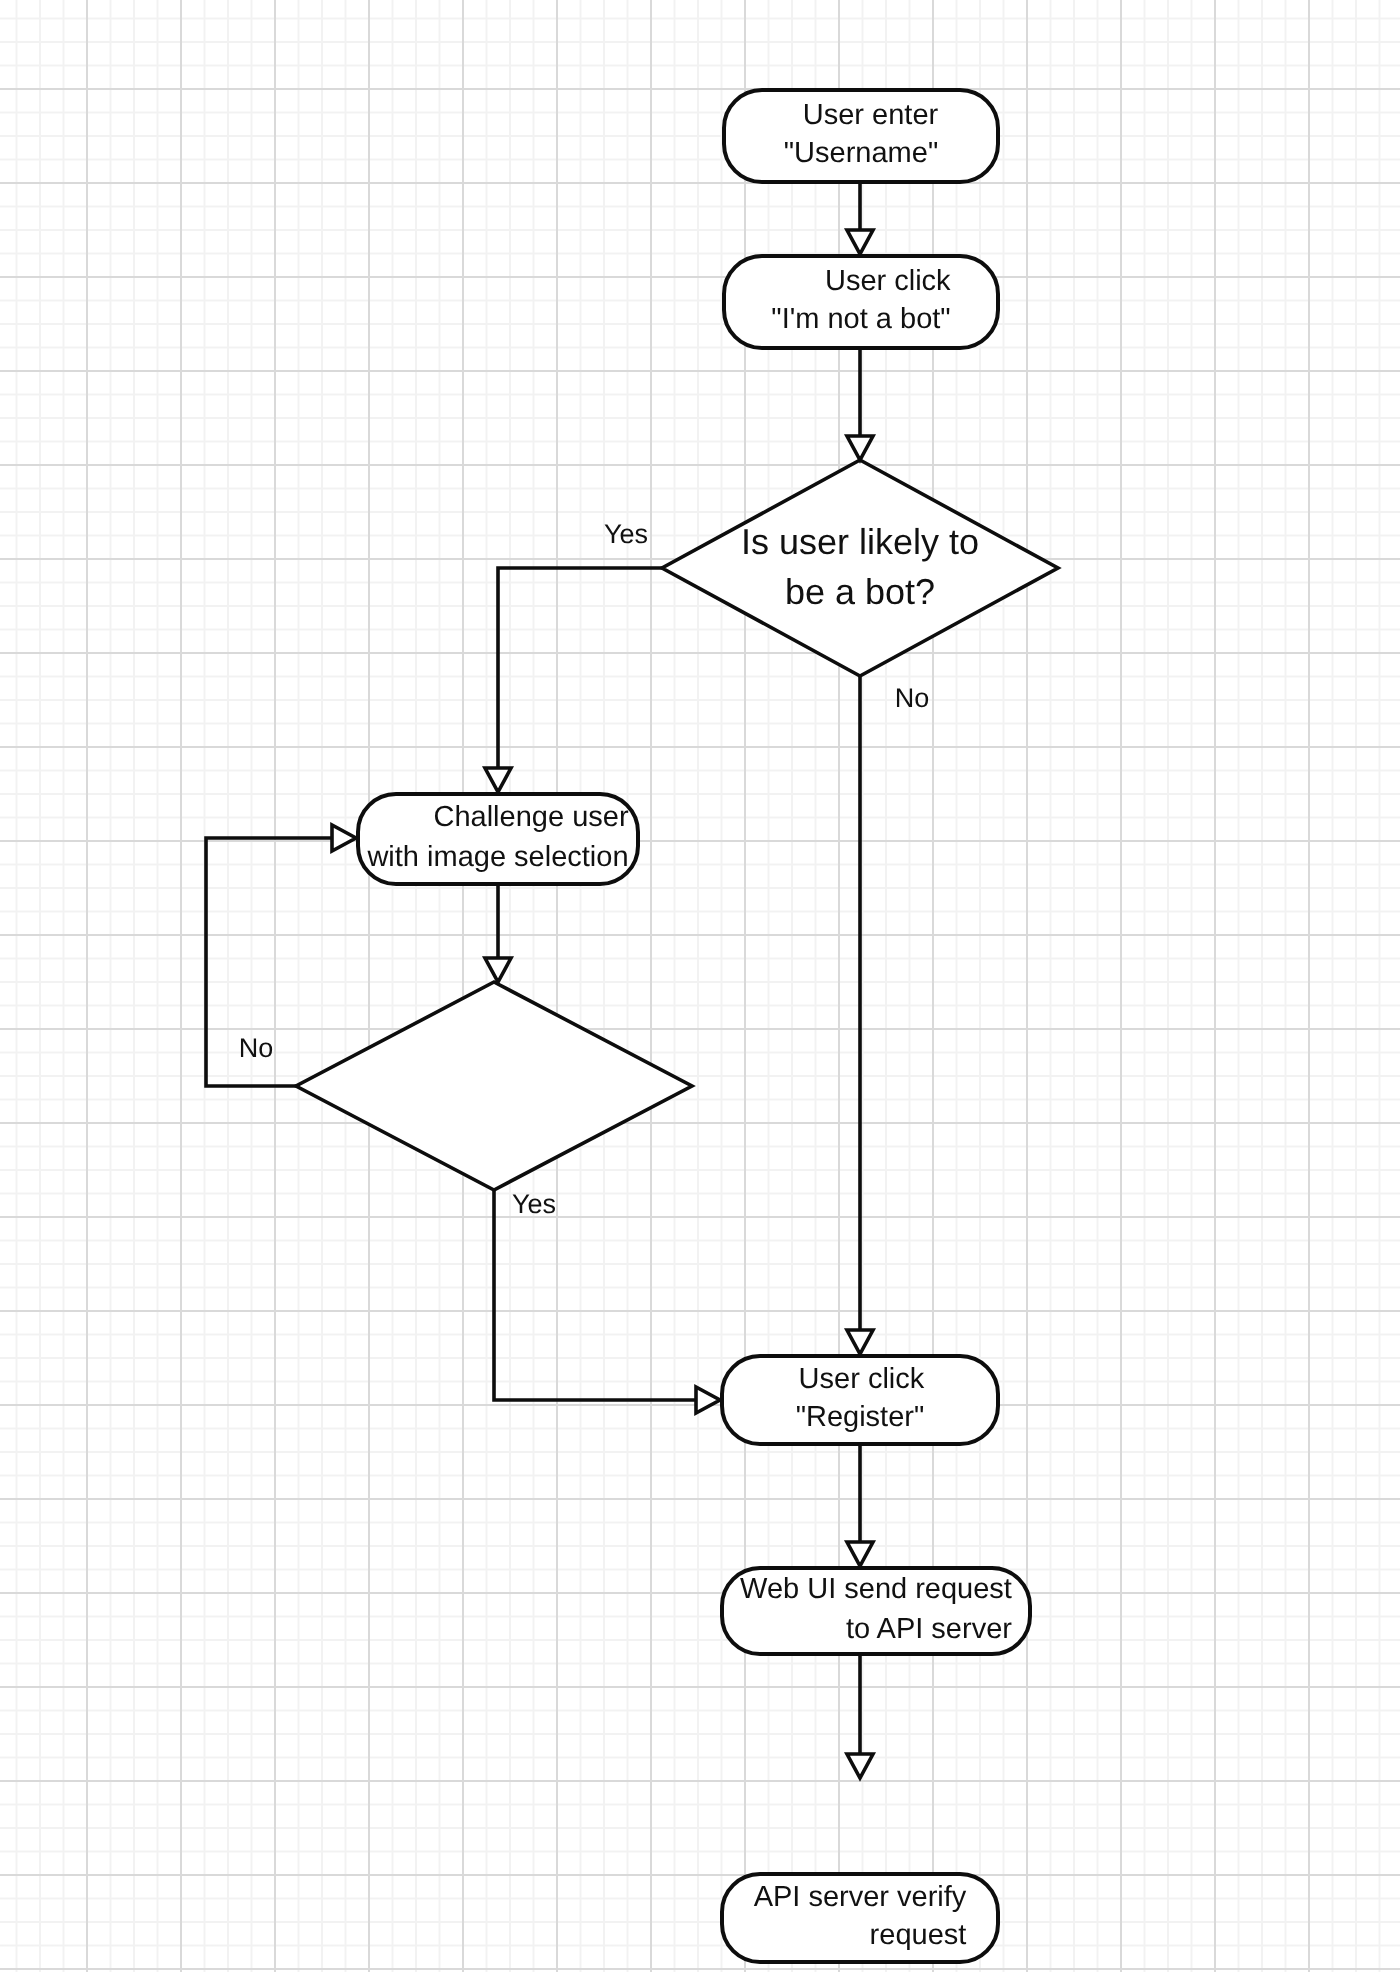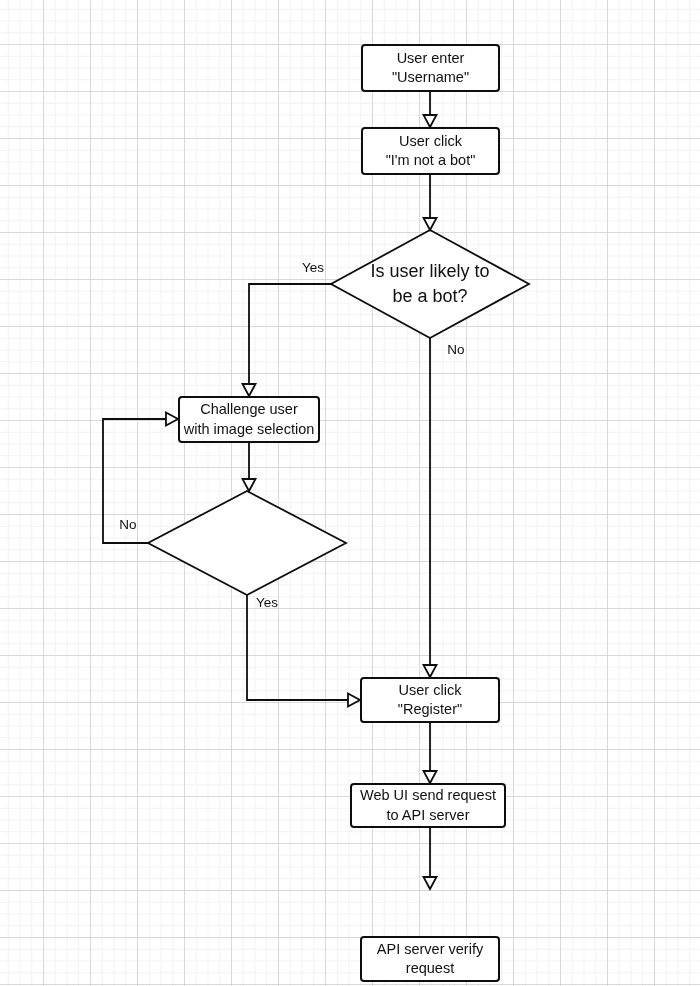--- a/index.html
+++ b/index.html
@@ -29,25 +29,25 @@
     top: 0;
     width: 700px;
     height: 986px;
   }
   .node {
     position: absolute;
     box-sizing: border-box;
     display: flex;
     align-items: center;
     justify-content: center;
-    text-align: center;
+    text-align: right;
     white-space: pre-line;
     background: #ffffff;
     border: 2px solid #0d0d0d;
-    border-radius: 4px;
+    border-radius: 20px;
     font-size: 14.5px;
     line-height: 1.32;
   }
   .diamond-label {
     position: absolute;
     box-sizing: border-box;
     display: flex;
     align-items: center;
     justify-content: center;
     text-align: center;
@@ -61,21 +61,21 @@
     transform: translate(-50%, -50%);
     font-size: 13.5px;
     background: transparent;
     padding: 0 2px;
   }
   
   #n-user-enter   { left: 361px; top: 44px;  width: 139px; height: 48px; }
   #n-not-a-bot    { left: 361px; top: 127px; width: 139px; height: 48px; }
   #n-challenge    { left: 178px; top: 396px; width: 142px; height: 47px; }
   #n-register     { left: 360px; top: 677px; width: 140px; height: 46px; }
-  #n-webui        { left: 350px; top: 783px; width: 156px; height: 45px; }
+  #n-webui        { left: 360px; top: 783px; width: 156px; height: 45px; }
   #n-api          { left: 360px; top: 889px; width: 140px; height: 46px; margin-top: 47px; }
   #d-isbot-label  { left: 348px; top: 258px; width: 164px; height: 52px; }
   #d-pass-label   { left: 157px; top: 530px; width: 180px; height: 26px; }
   #lbl-yes1 { left: 313px; top: 267px; }
   #lbl-no1  { left: 456px; top: 349px; }
   #lbl-no2  { left: 128px; top: 524px; }
   #lbl-yes2 { left: 267px; top: 602px; }
 </style>
 </head>
 <body>

